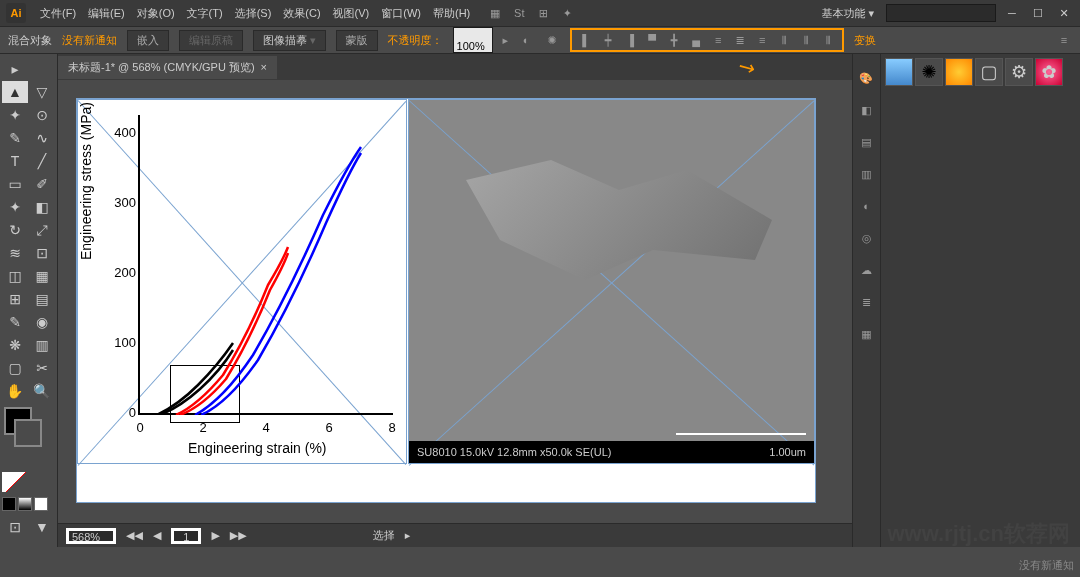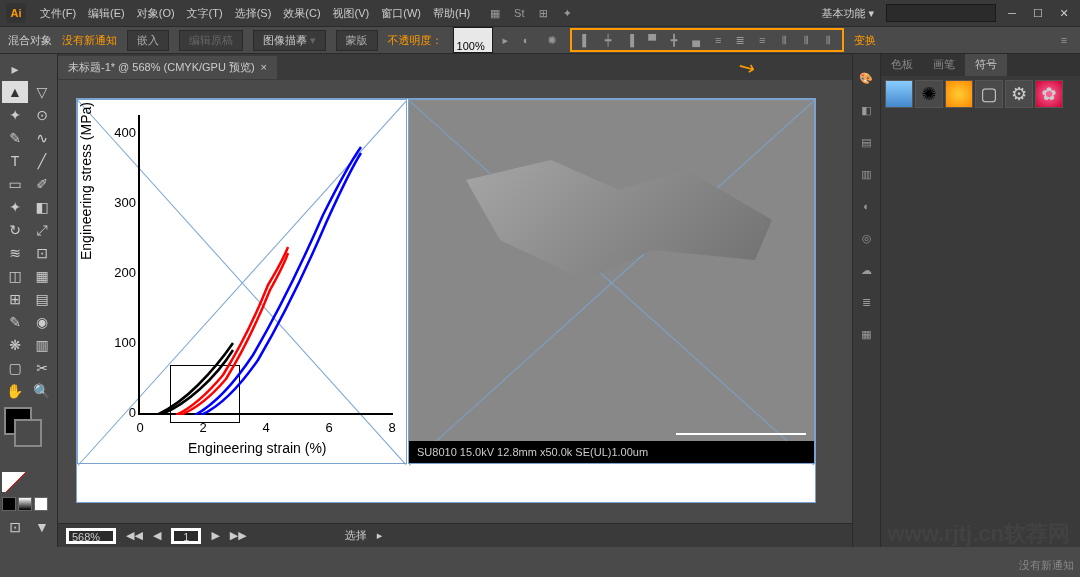--- a/index.html
+++ b/index.html
@@ -39,21 +39,21 @@
 .artboard{position:absolute;left:18px;top:18px;width:740px;height:405px;background:#fff;border:1px solid #7aa3d0}
 .chart{position:absolute;left:0;top:0;width:330px;height:365px;border:1px solid #7aa3d0}
 .chart-axes{position:absolute;left:60px;top:15px;width:255px;height:300px;border-left:2px solid #000;border-bottom:2px solid #000}
 .chart-rect{position:absolute;border:1px solid #000}
 .ytick{position:absolute;left:30px;width:28px;text-align:right;color:#000;font-size:13px}
 .xtick{position:absolute;top:320px;color:#000;font-size:13px;text-align:center;width:20px}
 .ylabel{position:absolute;left:0px;top:160px;transform:rotate(-90deg);transform-origin:left top;color:#000;font-size:14px;white-space:nowrap}
 .xlabel{position:absolute;left:110px;top:340px;color:#000;font-size:14px}
 .diag{position:absolute;background:#7aa3d0;height:1px;transform-origin:left center}
 .sem{position:absolute;left:331px;top:0;width:407px;height:365px;border:1px solid #7aa3d0;background:#888}
-.sem-bar{position:absolute;left:0;bottom:0;width:100%;height:22px;background:#000;color:#fff;font-size:11px;display:flex;align-items:center;justify-content:flex-start;padding:0 8px}
+.sem-bar{position:absolute;left:0;bottom:0;width:100%;height:22px;background:#000;color:#fff;font-size:11px;display:flex;align-items:center;justify-content:space-between;padding:0 8px}
 .sem-scale{position:absolute;right:8px;bottom:24px;width:130px;height:10px}
 .sem-scale::before{content:"";position:absolute;left:0;right:0;top:4px;height:2px;background:#fff}
 .sem-crack{position:absolute;background:linear-gradient(135deg,#aaa,#666);clip-path:polygon(5% 20%,30% 10%,50% 25%,70% 15%,95% 40%,90% 60%,60% 55%,40% 70%,15% 50%)}
 .right-dock{width:28px;background:#3a3a3a;border-left:1px solid #2a2a2a;display:flex;flex-direction:column;align-items:center;padding-top:14px;gap:12px}
 .dock-ic{width:20px;height:20px;display:flex;align-items:center;justify-content:center;cursor:pointer;color:#999}
 .panels{width:200px;background:#3a3a3a;border-left:1px solid #2a2a2a}
 .panel-tabs{height:22px;background:#333;display:flex}
 .ptab{padding:3px 10px;cursor:pointer;color:#888}
 .ptab.active{background:#4a4a4a;color:#ccc}
 .symbol-grid{display:flex;flex-wrap:wrap;gap:2px;padding:4px}
@@ -258,43 +258,38 @@
         </div>
       </div>
     </div>
     <div class="status">
       <span class="zoom-box">568%</span>
       <span>◀◀</span>
       <span>◀</span>
       <span class="zoom-box" style="width:30px;text-align:center">1</span>
       <span>▶</span>
       <span>▶▶</span>
-      <span style="margin-left:88px">选择</span>
+      <span style="margin-left:116px">选择</span>
       <span>▸</span>
     </div>
   </div>
 
   <div class="right-dock">
     <div class="dock-ic">🎨</div>
     <div class="dock-ic">◧</div>
     <div class="dock-ic">▤</div>
     <div class="dock-ic">▥</div>
     <div class="dock-ic">◐</div>
     <div class="dock-ic">◎</div>
     <div class="dock-ic">☁</div>
     <div class="dock-ic">≣</div>
     <div class="dock-ic">▦</div>
   </div>
 
   <div class="panels">
-    <div class="panel-tabs">
-      <div class="ptab">色板</div>
-      <div class="ptab">画笔</div>
-      <div class="ptab active">符号</div>
-    </div>
     <div class="symbol-grid">
       <div class="sym" style="background:linear-gradient(#8cf,#48c)"></div>
       <div class="sym" style="color:#000">✺</div>
       <div class="sym" style="background:radial-gradient(#ffcc33,#ff8800)"></div>
       <div class="sym">▢</div>
       <div class="sym">⚙</div>
       <div class="sym" style="background:radial-gradient(#ff6699,#cc0033)">✿</div>
     </div>
     <div style="position:absolute;bottom:4px;right:6px;color:#888">没有新通知</div>
   </div>

